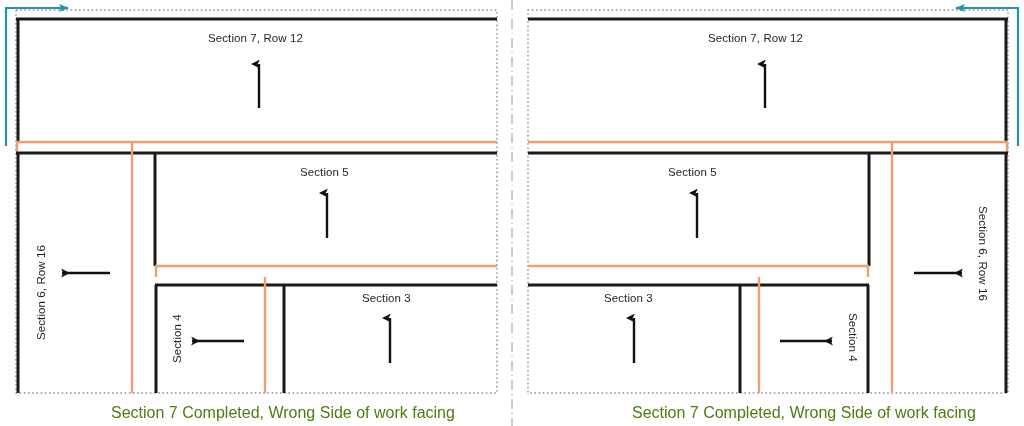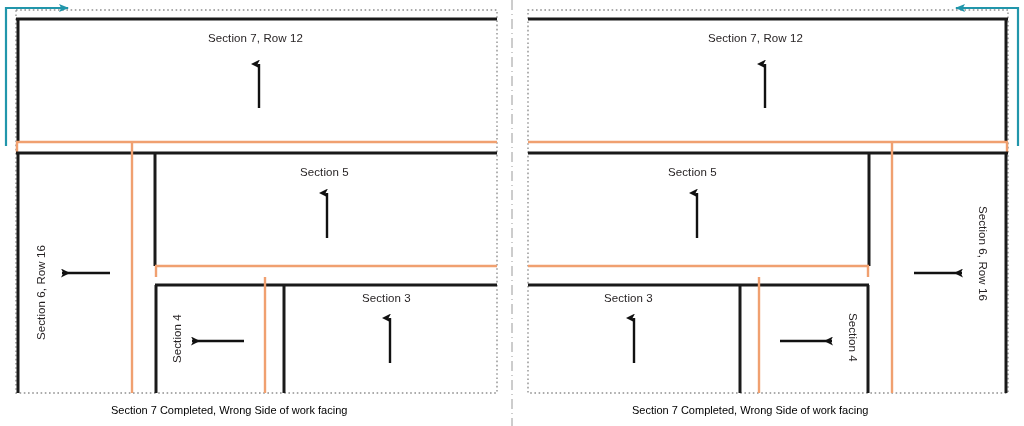--- a/index.html
+++ b/index.html
@@ -3,21 +3,21 @@
 <meta charset="utf-8">
 <style>
   html,body{margin:0;padding:0;background:#ffffff;}
   body{width:1024px;height:426px;font-family:"Liberation Sans",sans-serif;overflow:hidden;}
   #stage{position:relative;width:1024px;height:372px;background:#fff;}
   svg.layer{position:absolute;left:0;top:0;width:1024px;height:426px;overflow:visible;}
   .lbl{position:absolute;font-family:"Liberation Sans",sans-serif;font-size:11.5px;color:#231f20;
        white-space:nowrap;line-height:1;letter-spacing:.1px;}
   .lbl.rot-ccw{transform-origin:0 0;transform:rotate(-90deg);}
   .lbl.rot-cw{transform-origin:0 0;transform:rotate(90deg);}
-  .cap{position:absolute;font-size:11px;color:#000000;white-space:nowrap;}
+  .cap{position:absolute;font-size:16px;color:#4d7c0f;white-space:nowrap;}
 </style>
 </head>
 <body>
 
 <div id="stage">
 
   <svg class="layer" viewBox="0 0 1024 426">
     <defs>
       <marker id="ahU" markerWidth="9" markerHeight="9" refX="4.5" refY="8" orient="auto" markerUnits="userSpaceOnUse">
         <path d="M4.5 0 L9 9 L4.5 6.6 L0 9 Z" fill="#111"></path>

